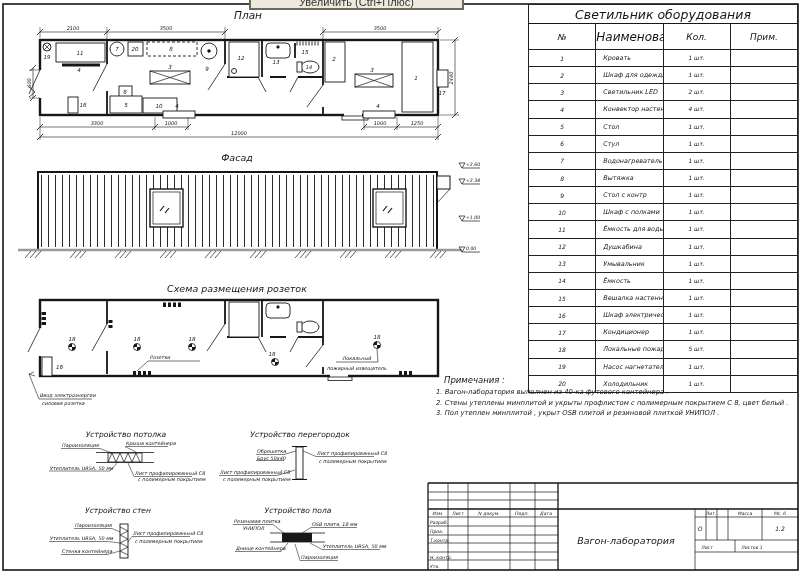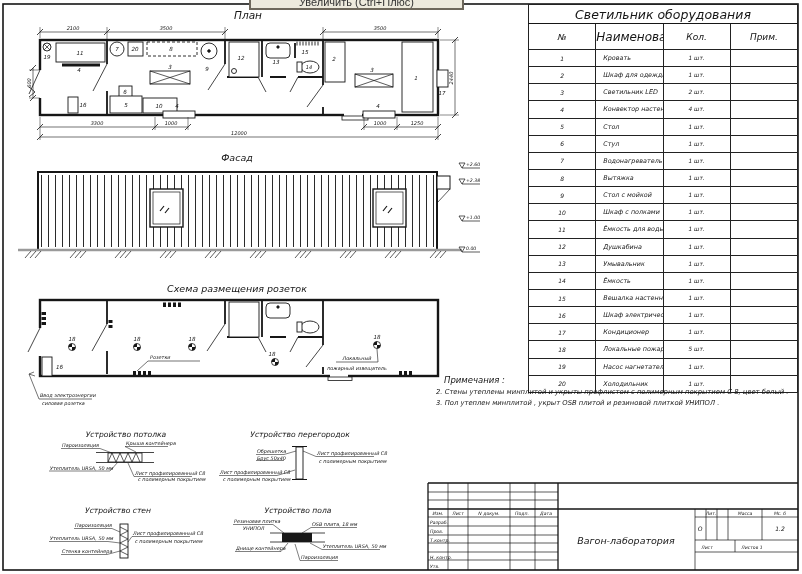--- a/index.html
+++ b/index.html
@@ -372,21 +372,21 @@
           <td class="c-note"></td>
         </tr>
         <tr>
           <td class="c-num">8</td>
           <td class="c-name">Вытяжка</td>
           <td class="c-qty">1 шт.</td>
           <td class="c-note"></td>
         </tr>
         <tr>
           <td class="c-num">9</td>
-          <td class="c-name">Стол с мойкой</td>
+          <td class="c-name">Стол с контр</td>
           <td class="c-qty">1 шт.</td>
           <td class="c-note"></td>
         </tr>
         <tr>
           <td class="c-num">10</td>
           <td class="c-name">Шкаф с полками</td>
           <td class="c-qty">1 шт.</td>
           <td class="c-note"></td>
         </tr>
         <tr>
@@ -448,20 +448,21 @@
           <td class="c-name">Холодильник</td>
           <td class="c-qty">1 шт.</td>
           <td class="c-note"></td>
         </tr>
     </tbody>
   </table>
 
   
   <div id="notes">
     <p class="notes-title">Примечания :</p>
+    <p class="note-item">1. Вагон-лаборатория выполнен из 40-ка футового контейнера .</p>
       <p class="note-item">2. Стены утеплены минплитой и укрыты профлистом с полимерным покрытием С 8,  цвет белый .</p>
       <p class="note-item">3. Пол утеплен минплитой ,  укрыт OSB  плитой и резиновой плиткой УНИПОЛ .</p>
   </div>
 
   
   <div id="tooltip">
     <span>Увеличить (Ctrl+Плюс)</span>
   </div>
 
 </div>

